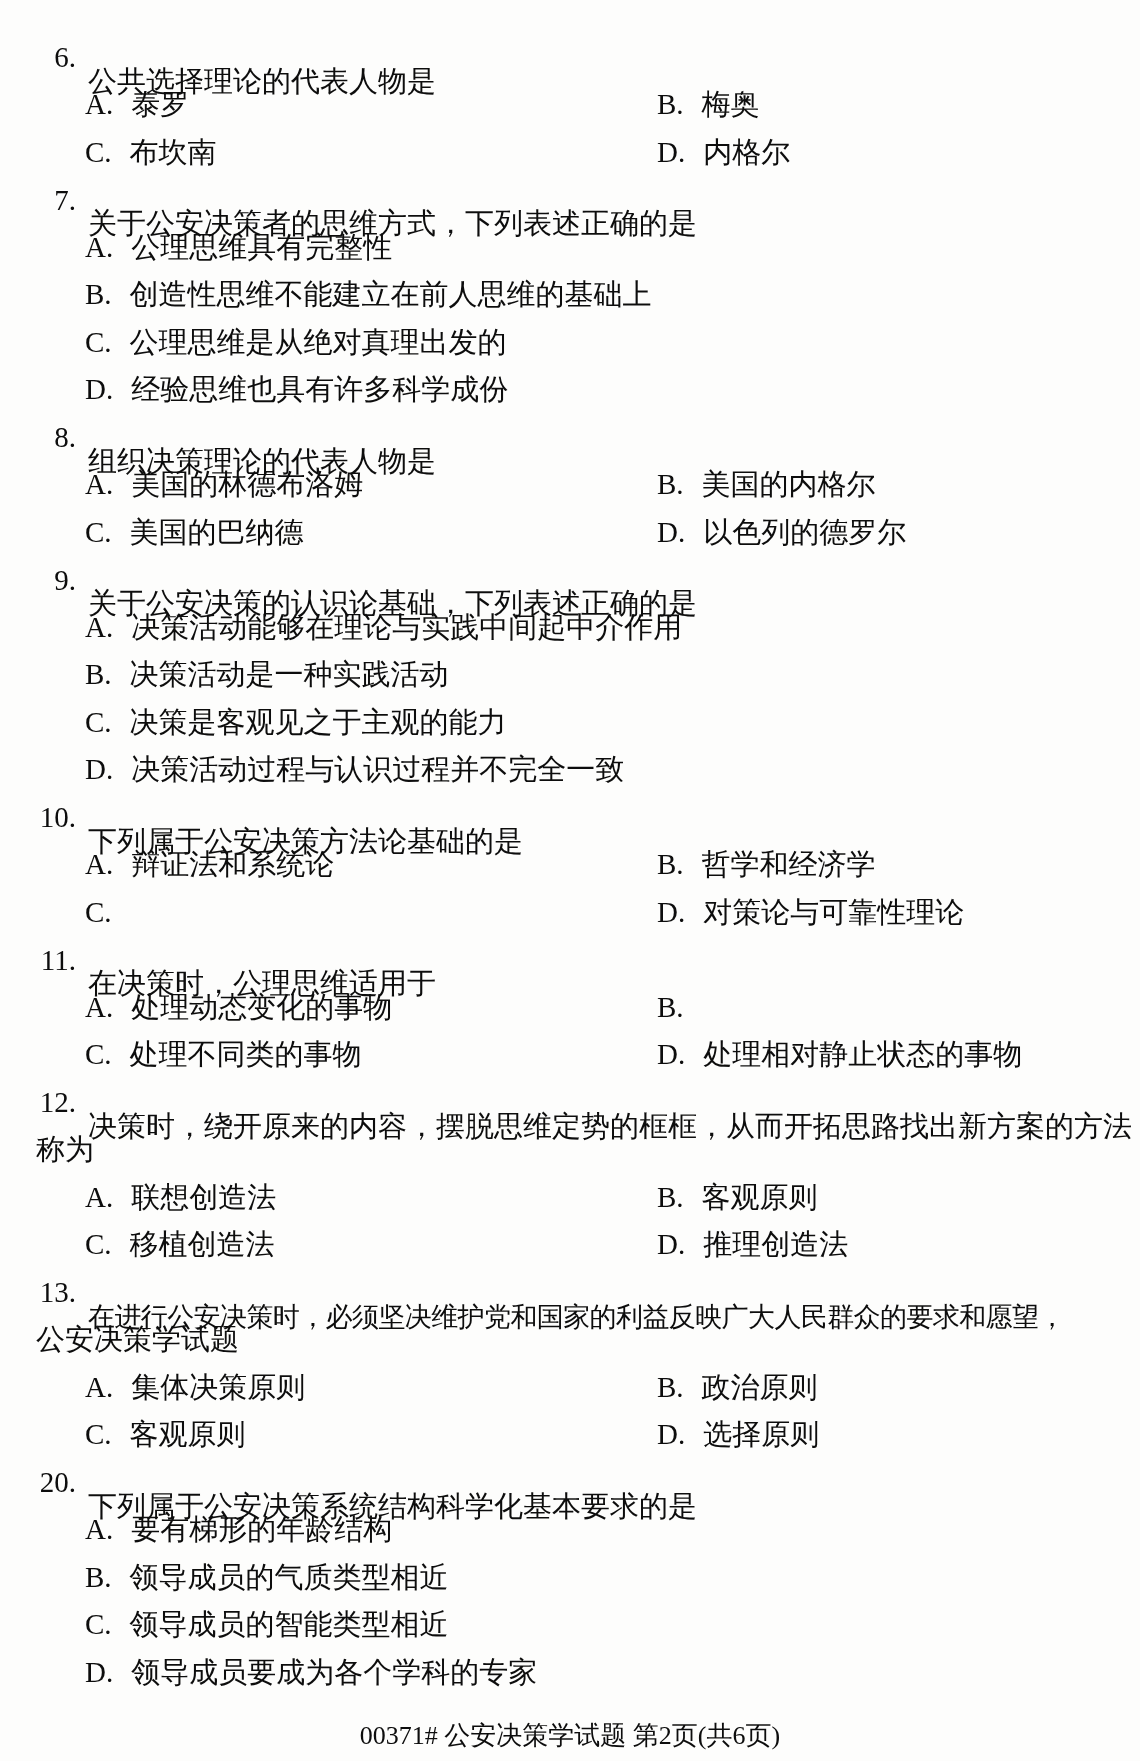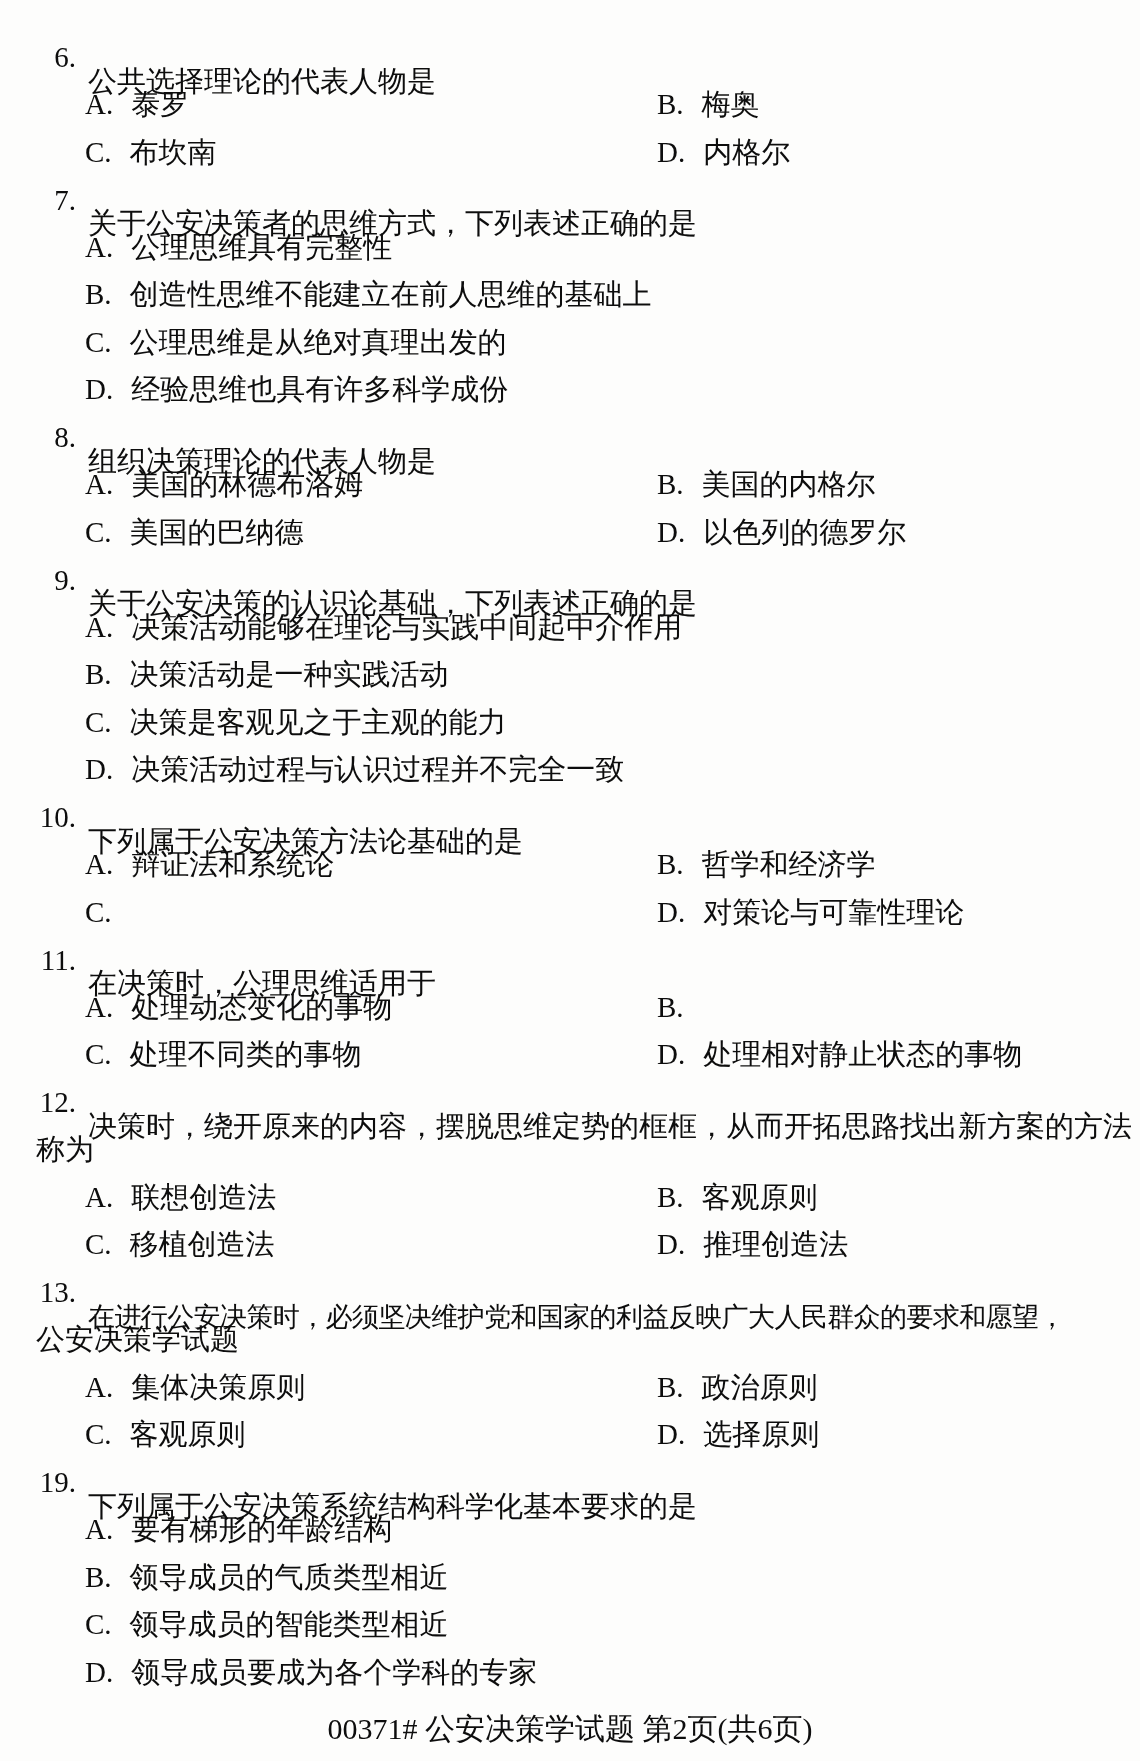--- a/index.html
+++ b/index.html
@@ -25,26 +25,26 @@
     text-align: right;
   }
   .q-text { margin-left: 12px; margin-top: 48px; }
   .q-text.tight { font-size: 27px; letter-spacing: -0.6px; }
   .cont { padding-left: 36px; }
   .opts { padding-left: 85px; }
   .opt { display: flex; align-items: baseline; }
   .opt-l { flex: 0 0 572px; }
   .opt-label { margin-right: 18px; }
   .footer-row {
-    margin-top: 12px;
+    margin-top: 18px;
     height: 42px;
     display: flex;
     justify-content: center;
     align-items: center;
-    font-size: 30px;
+    font-size: 26px;
   }
 </style>
 </head>
 <body>
 
 <div class="sheet">
 
   <div>
     <div class="row">
       <span class="q-num">6.</span>
@@ -268,21 +268,21 @@
         </span>
       <span class="opt">
           <span class="opt-label">D.</span>
           <span>选择原则</span>
         </span>
     </div>
   </div>
 
   <div>
     <div class="row">
-      <span class="q-num">19.</span>
+      <span class="q-num">20.</span>
       <span class="q-text">下列属于公安决策系统结构科学化基本要求的是</span>
     </div>
     <div class="row opts">
       <span class="opt">
           <span class="opt-label">A.</span>
           <span>要有梯形的年龄结构</span>
         </span>
     </div>
     <div class="row opts">
       <span class="opt">

